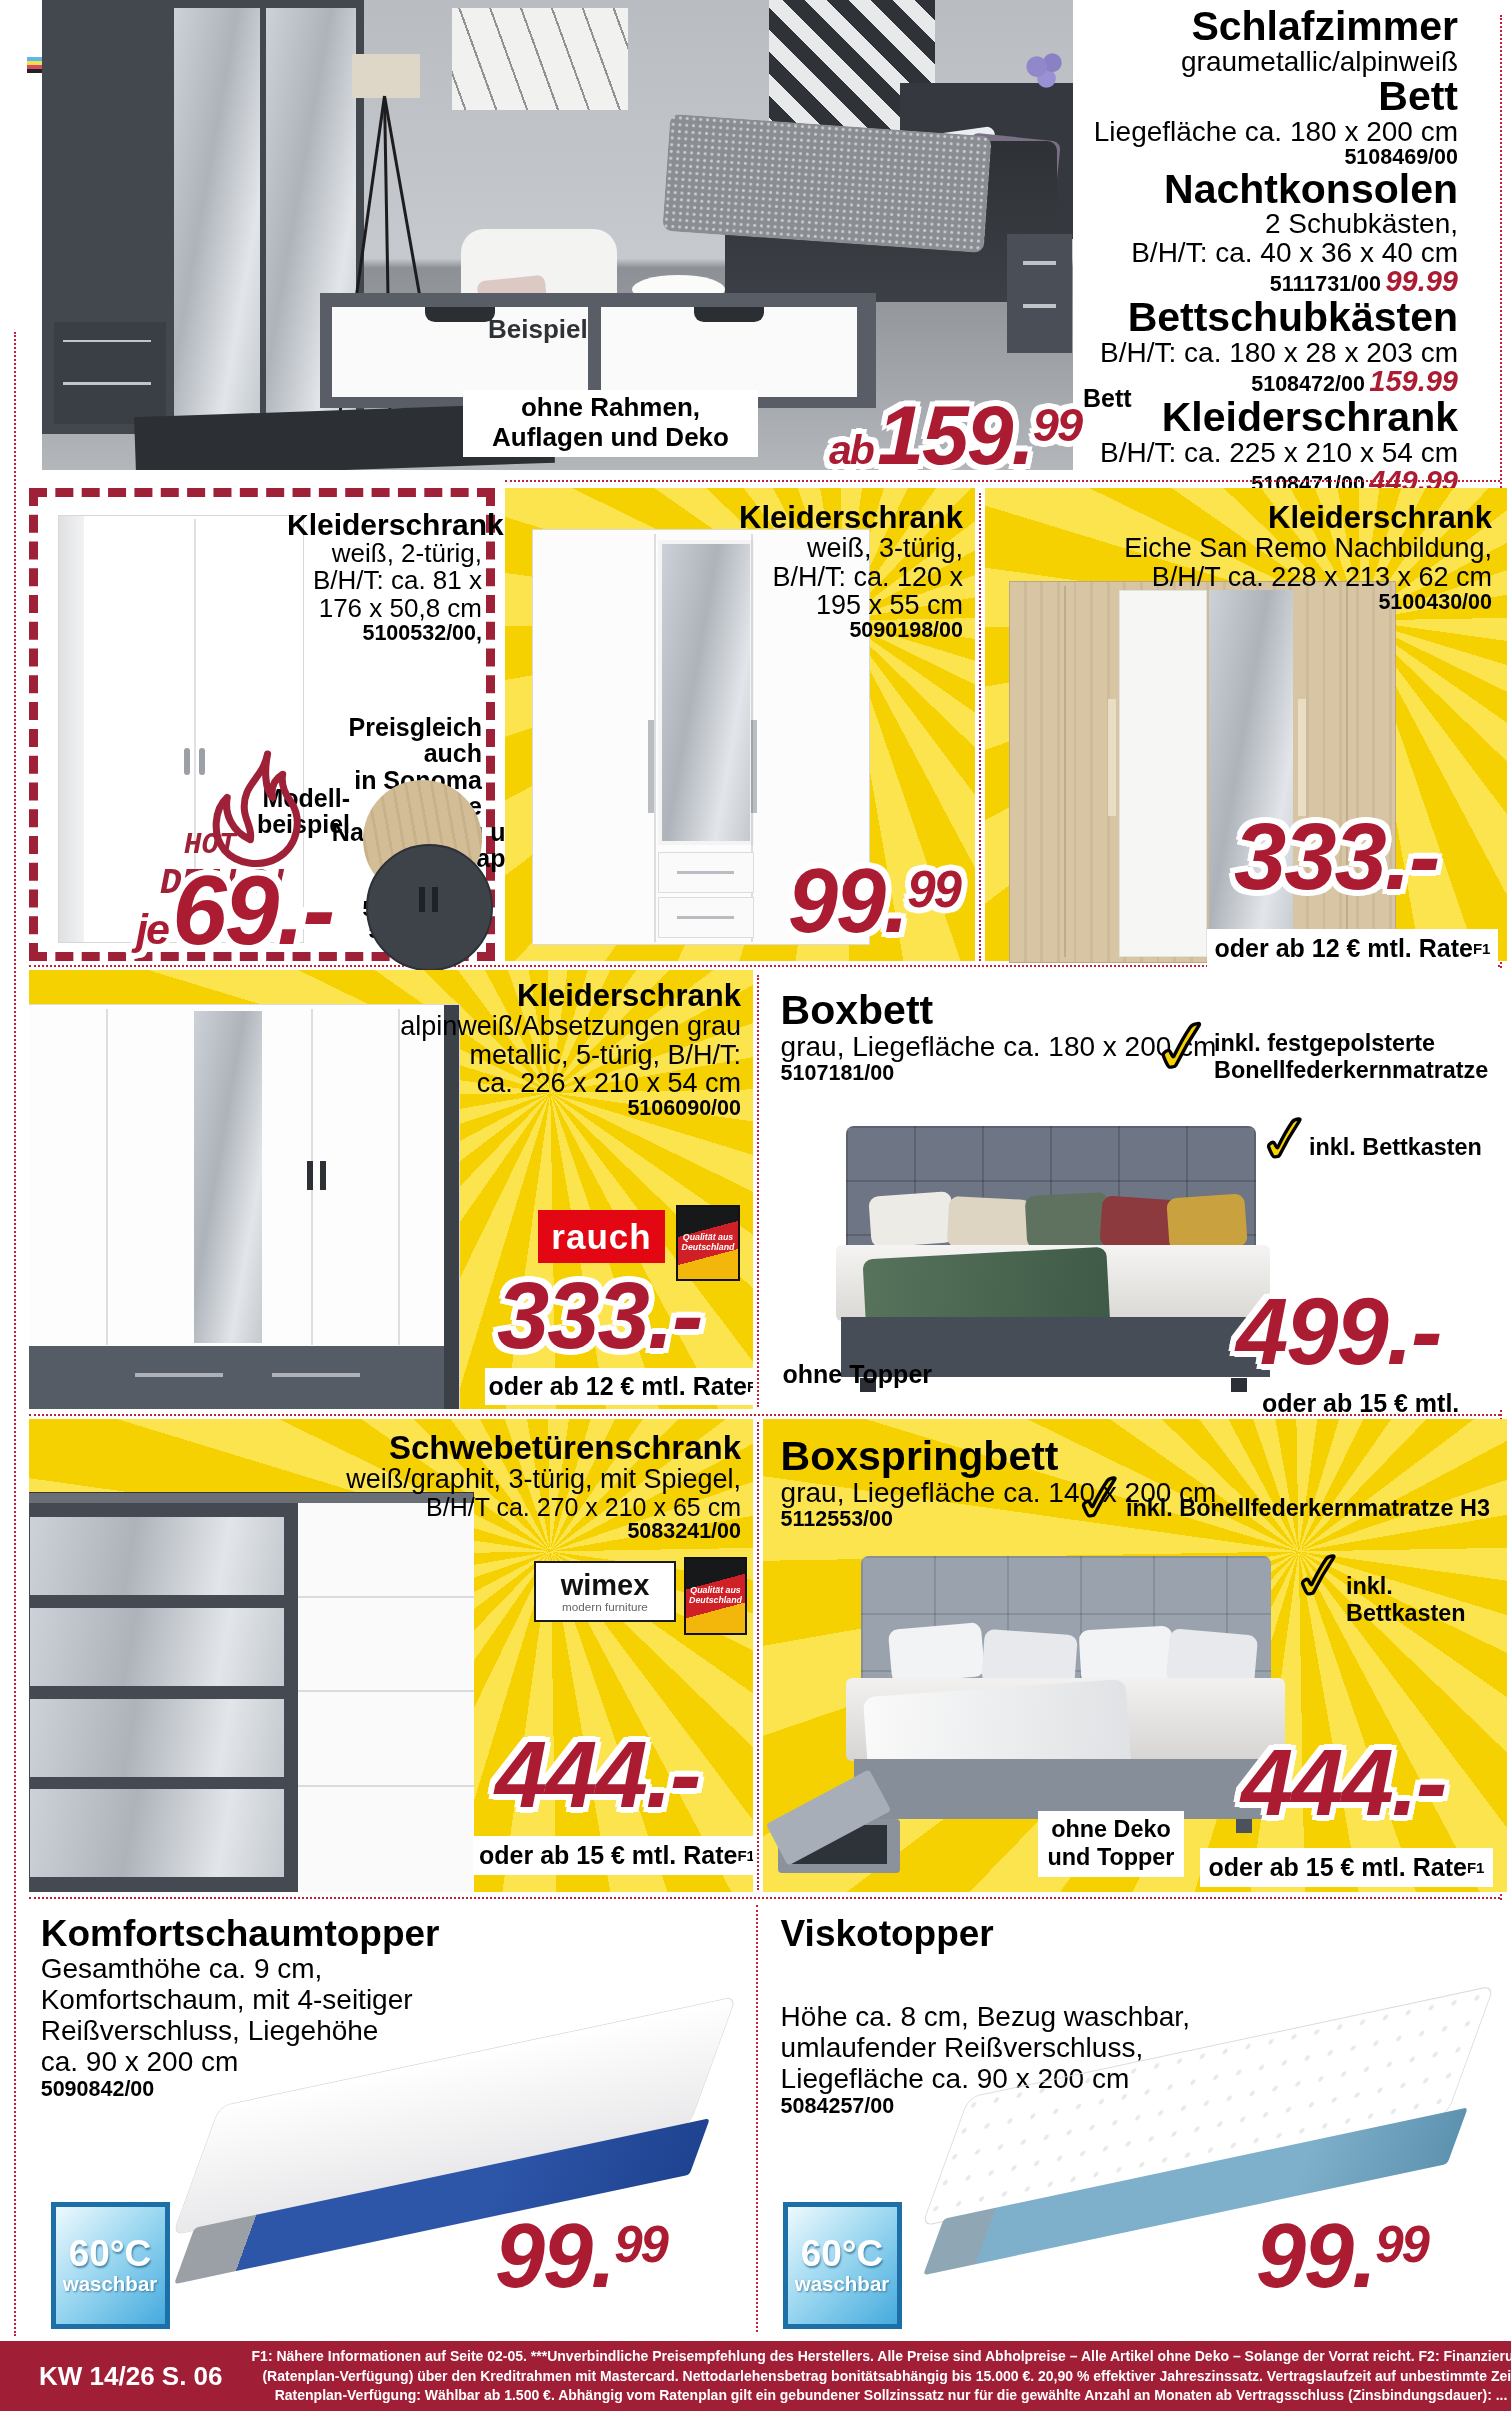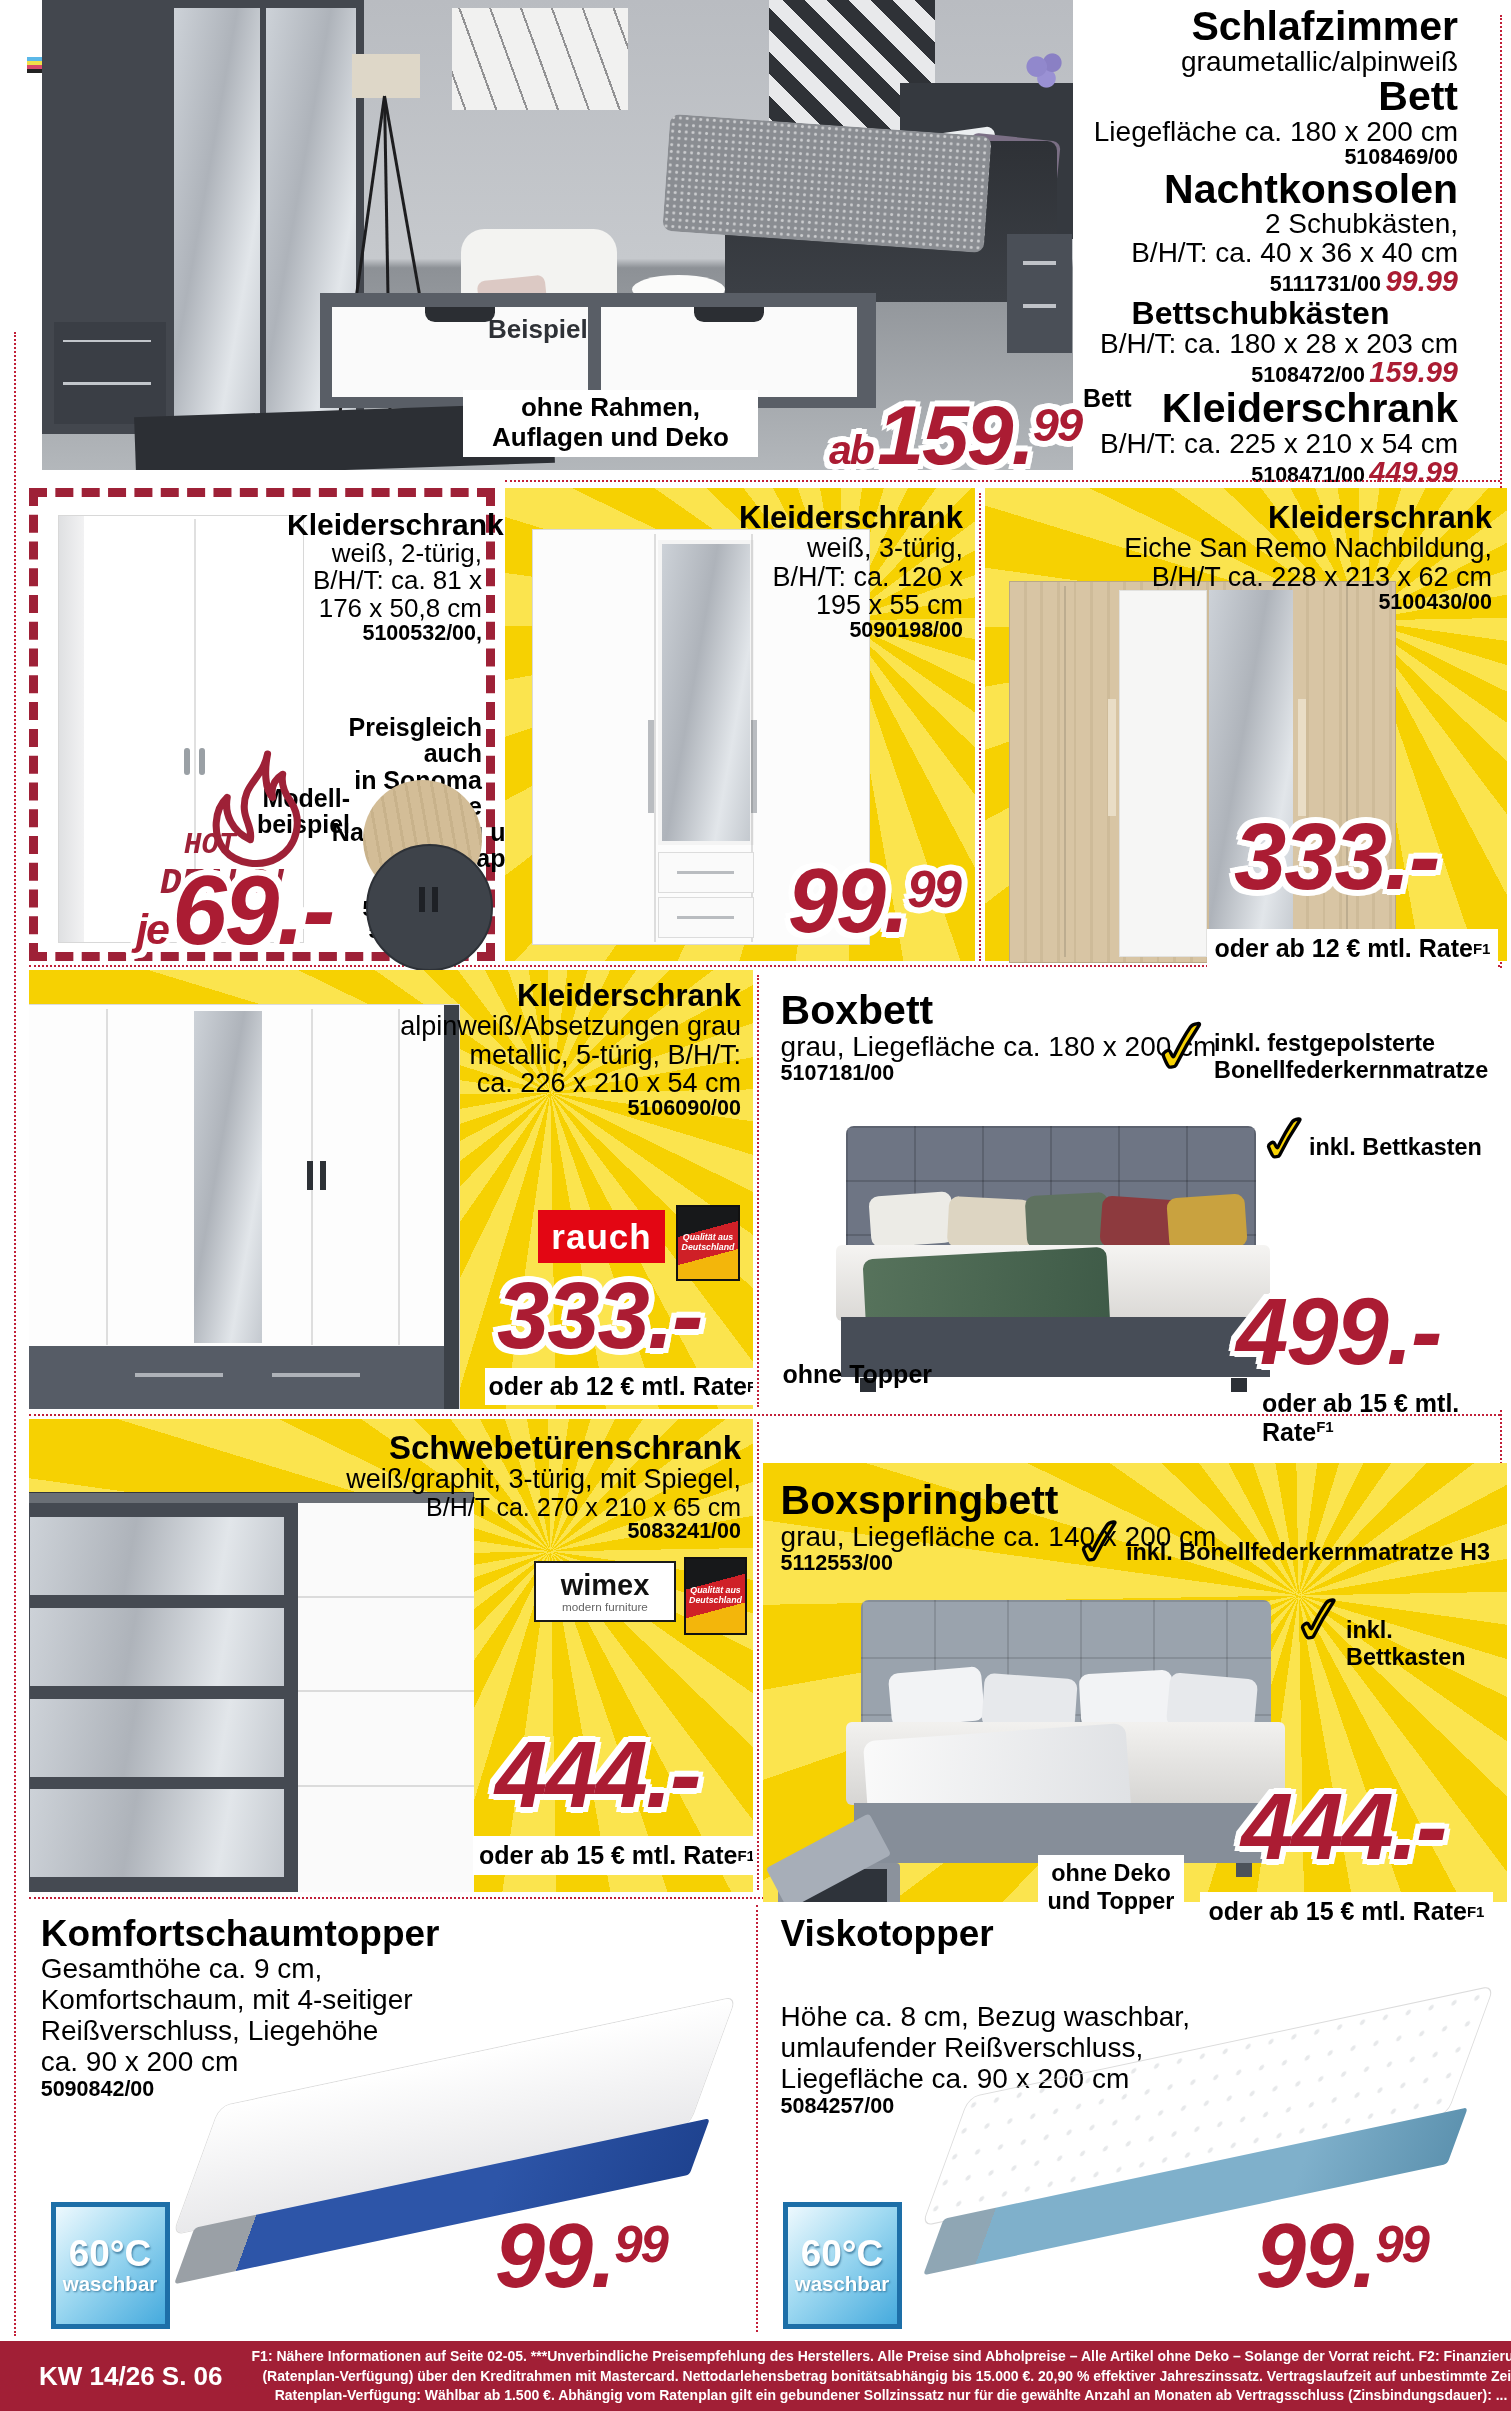--- a/index.html
+++ b/index.html
@@ -107,21 +107,21 @@
   <div class="bt" style="font-size:41px;">Bett</div>
   <div style="font-size:28px;">Liegefläche ca. 180 x 200 cm</div>
   <div class="sku">5108469/00</div>
   <div class="bt" style="font-size:41px;">Nachtkonsolen</div>
   <div style="font-size:28px;text-align:right;">2 Schubkästen,</div>
   <div style="font-size:28px;">B/H/T: ca. 40 x 36 x 40 cm</div>
   <div>
     <span class="sku">5111731/00</span>
     <span class="redprice" style="font-size:29px;">99.99</span>
   </div>
-  <div class="bt" style="font-size:32px;text-align:center;">Bettschubkästen</div>
+  <div class="bt" style="font-size:41px;">Bettschubkästen</div>
   <div style="font-size:28px;">B/H/T: ca. 180 x 28 x 203 cm</div>
   <div>
     <span class="sku">5108472/00</span>
     <span class="redprice" style="font-size:29px;">159.99</span>
   </div>
   <div class="bt" style="font-size:41px;">Kleiderschrank</div>
   <div style="font-size:28px;">B/H/T: ca. 225 x 210 x 54 cm</div>
   <div>
     <span class="sku">5108471/00</span>
     <span class="redprice" style="font-size:29px;">449.99</span>
@@ -342,21 +342,21 @@
   </div>
   <div class="abs" style="left:466px;top:314px;z-index:7;white-space:nowrap;">
     <span class="bigprice" style="font-size:94px;">444.-</span>
   </div>
   <div class="abs ratebox" style="left:444px;top:417px;width:288px;height:39px;">
     <span>oder ab 15 € mtl. Rate</span>
       <sup>F1</sup>
   </div>
 </div>
 
-<div class="abs sunburst" style="left:763px;top:1419px;width:744px;height:473px;overflow:hidden;margin-top:44px;">
+<div class="abs sunburst" style="left:763px;top:1419px;width:744px;height:473px;overflow:hidden;">
   <div class="abs" style="left:17.6px;top:14.6px;line-height:1.08;z-index:3;">
     <div class="bt" style="font-size:41px;">Boxspringbett</div>
     <div style="font-size:28px;">grau, Liegefläche ca. 140 x 200 cm</div>
     <div class="sku">5112553/00</div>
   </div>
   <span class="abs check" style="left:310px;top:47px;font-size:66px;">✓</span>
   <div class="abs bt" style="left:363px;top:76px;font-size:23.4px;">inkl. Bonellfederkernmatratze H3</div>
   <span class="abs check" style="left:529px;top:125px;font-size:66px;">✓</span>
   <div class="abs bt" style="left:583px;top:154px;font-size:23.4px;">inkl. Bettkasten</div>
 

